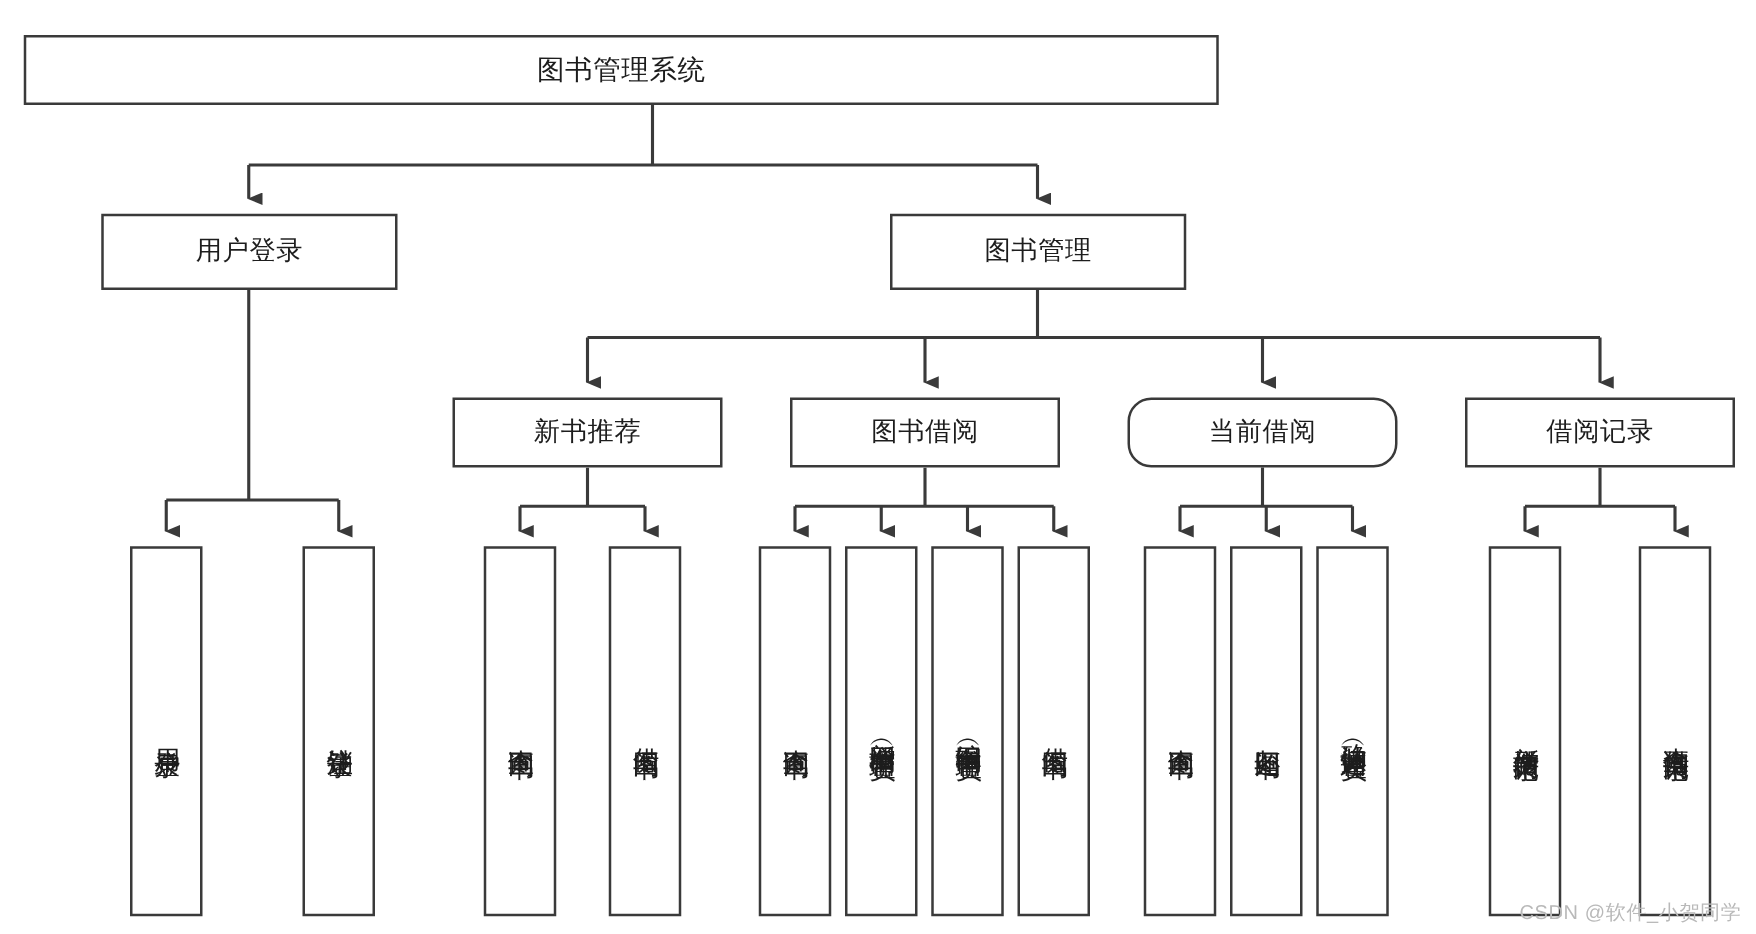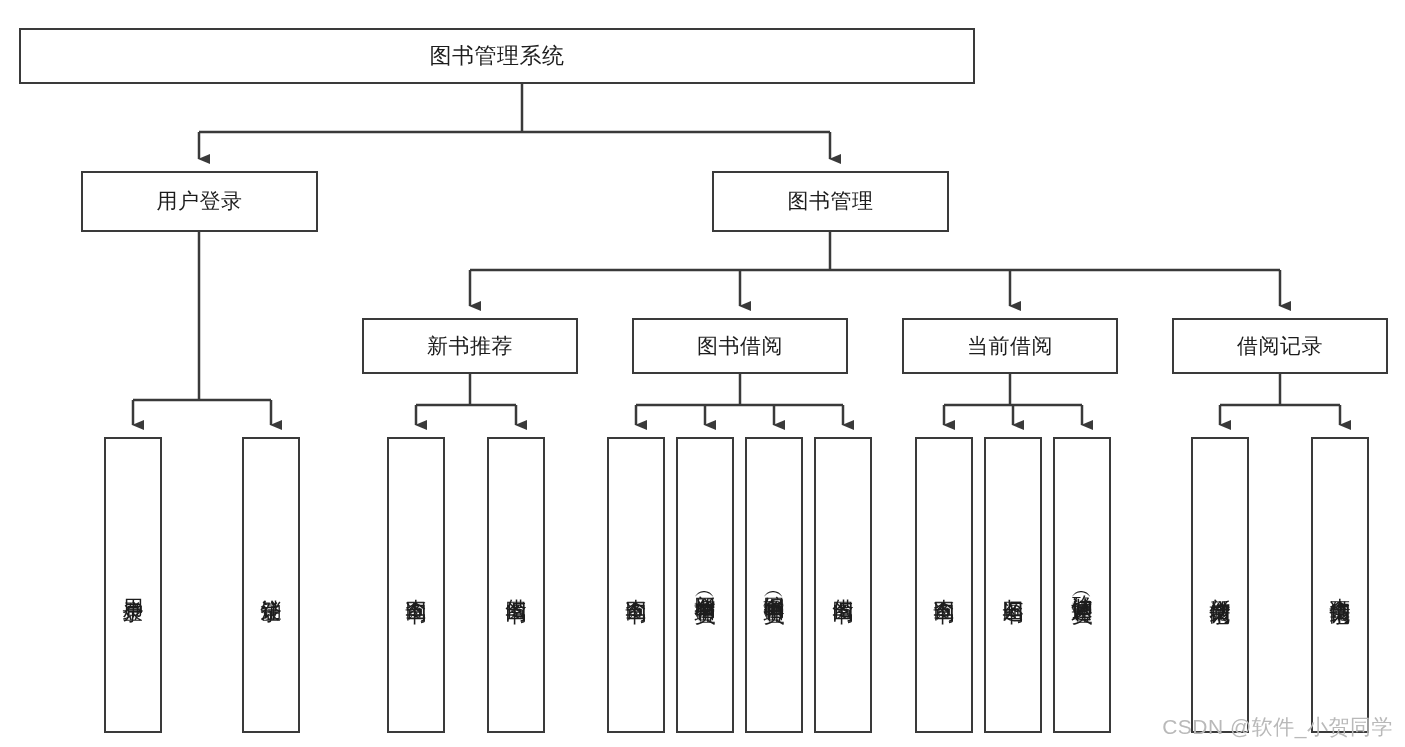--- a/index.html
+++ b/index.html
@@ -60,21 +60,21 @@
     white-space: nowrap;
     text-align: center;
   }
   .title-node .node-label {
     font-size: 22px;
   }
   #watermark {
     position: absolute;
     right: 12px;
     bottom: 6px;
-    font-size: 21px;
+    font-size: 16px;
     color: #b9b9b9;
     letter-spacing: 0.5px;
     white-space: nowrap;
     user-select: none;
   }
 </style>
 </head>
 <body>
 
 <div id="diagram-root">
@@ -132,21 +132,21 @@
   <div class="node node-h" style="left: 362px; top: 318px; width: 216px; height: 56px;">
     <span class="node-label">新书推荐</span>
   </div>
 
   <div class="node node-h" style="left: 712px; top: 171px; width: 237px; height: 61px;">
     <span class="node-label">图书管理</span>
   </div>
   <div class="node node-h" style="left: 632px; top: 318px; width: 216px; height: 56px;">
     <span class="node-label">图书借阅</span>
   </div>
-  <div class="node node-h" style="left: 902px; top: 318px; width: 216px; height: 56px;">
+  <div class="node node-h" style="left: 902px; top: 318px; width: 216px; height: 56px; border-radius: 19px;">
     <span class="node-label">当前借阅</span>
   </div>
   <div class="node node-h" style="left: 1172px; top: 318px; width: 216px; height: 56px; text-align: center;">
     <span class="node-label">借阅记录</span>
   </div>
 
   <div class="node node-v" style="left: 104px; top: 437px; width: 58px; height: 296px;">
     <span class="node-label">用户登录</span>
   </div>
   <div class="node node-v" style="left: 242px; top: 437px; width: 58px; height: 296px;">

